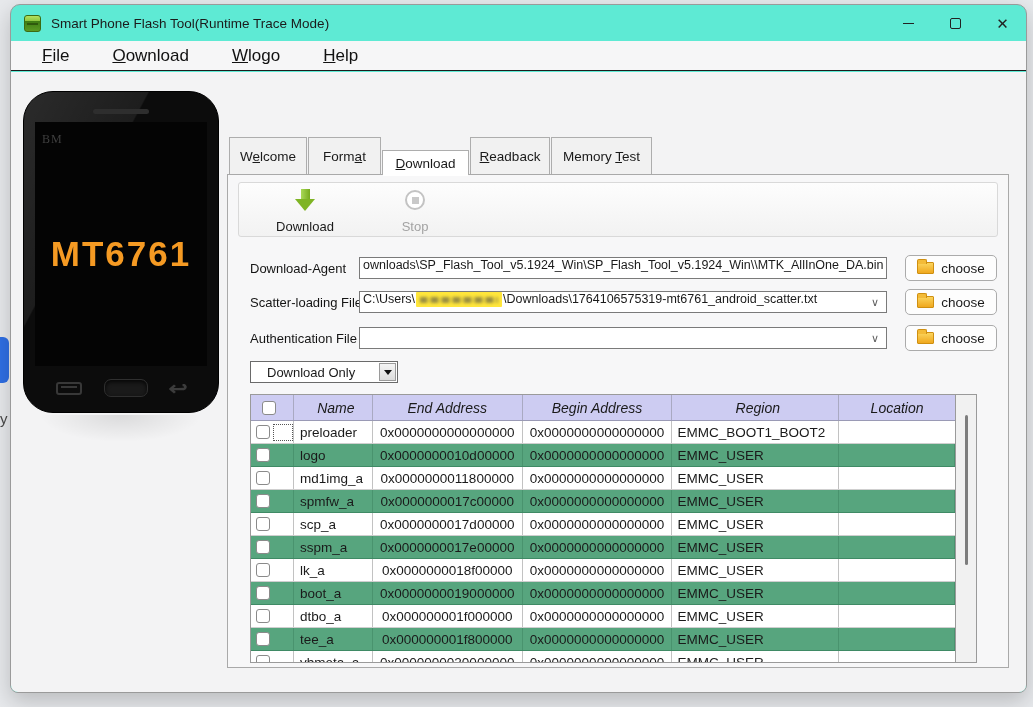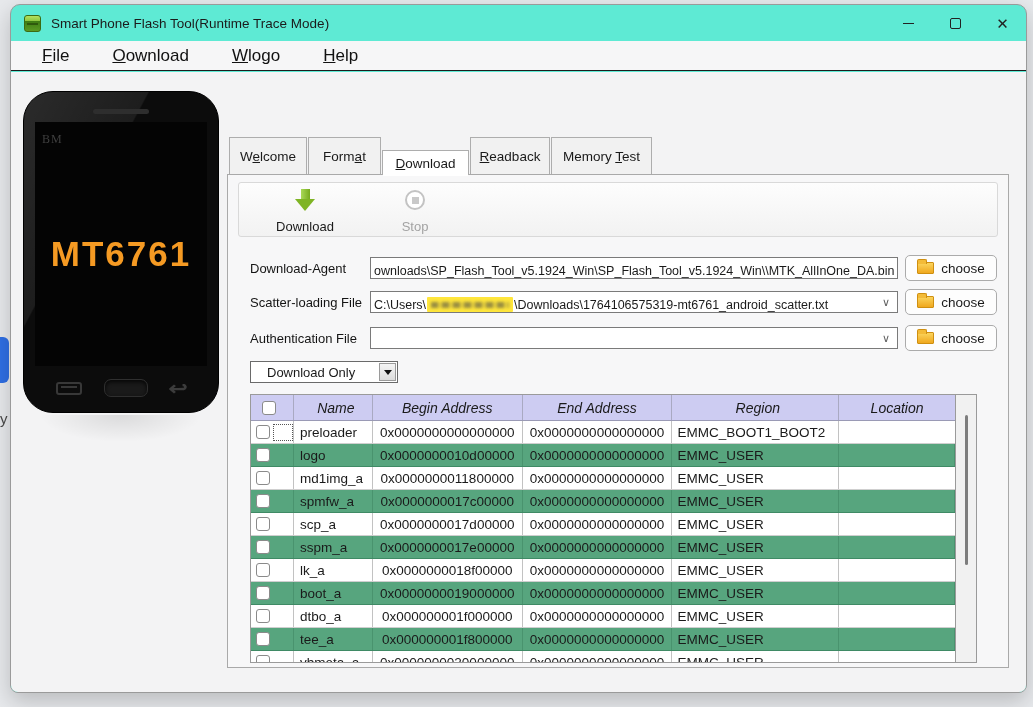--- a/index.html
+++ b/index.html
@@ -73,21 +73,21 @@
   .btn-download { left:28px; }
   .btn-stop { left:138px; }
   .dl-arrow { width:22px; height:24px; position:relative; }
   .dl-arrow .stem { position:absolute; left:7px; top:1px; width:9px; height:11px; background:linear-gradient(90deg,#a9d957,#76aa1e); }
   .dl-arrow .head { position:absolute; left:1px; top:11px; width:0; height:0; border-left:10px solid transparent; border-right:10px solid transparent; border-top:12px solid #7fb424; }
   .stop-circle { width:20px; height:20px; margin-top:2px; border-radius:50%; border:2px solid #c3c3c3; background:#fff; display:flex; align-items:center; justify-content:center; }
   .stop-square { width:7px; height:7px; background:#c9c9c9; }
   .btn-stop .lbl { color:#a3a3a3; }
 
   .form-label { position:absolute; left:22px; font-size:13px; color:#141414; }
-  .field { position:absolute; left:142px; width:528px; height:22px; background:#fff; border:1px solid #7a7a7a; font-size:12.5px; display:flex; align-items:flex-end; padding:0 3px; white-space:nowrap; overflow:hidden; }
+  .field { position:absolute; left:131px; width:528px; height:22px; background:#fff; border:1px solid #7a7a7a; font-size:12.5px; display:flex; align-items:flex-start; padding:0 3px; white-space:nowrap; overflow:hidden; }
   .field .chev { position:absolute; right:2px; top:2px; bottom:2px; width:18px; display:flex; align-items:center; justify-content:center; color:#5f5f5f; font-size:11px; background:#fff; }
   .redact { display:inline-block; width:86px; height:15px; background:#ffe63b; border-radius:1px; position:relative; margin:0 1px; flex:none; }
   .redact::after { content:""; position:absolute; left:4px; right:4px; top:5px; height:6px;
      background:repeating-linear-gradient(90deg, rgba(70,70,70,.55) 0 7px, rgba(70,70,70,.15) 7px 11px); filter:blur(1.6px); }
 
   .choose-btn { position:absolute; left:677px; width:92px; height:26px; border:1px solid #ababab; border-radius:5px; background:#fdfdfd; display:flex; align-items:center; justify-content:center; gap:7px; font-size:13.5px; }
   .folder { width:17px; height:12px; background:linear-gradient(#fbd45c,#efa81e); border-radius:1px; position:relative; border:1px solid #cf8f10; }
   .folder::before { content:""; position:absolute; left:-1px; top:-4px; width:8px; height:4px; background:#f3bb38; border:1px solid #cf8f10; border-bottom:none; border-radius:2px 2px 0 0; }
 
   .combo { position:absolute; left:22px; top:186px; width:148px; height:22px; background:#fff; border:1px solid #6a6a6a; display:flex; align-items:center; font-size:13px; padding-left:16px; }
@@ -234,22 +234,22 @@
         <div class="combo-btn"></div>
       </div>
 
       <div class="table">
         <div class="grid">
           <div class="thead">
             <div class="th c-check">
                 <div class="cbx" style="margin-left:6px"></div>
               </div>
             <div class="th c-name" style="justify-content:center">Name</div>
+            <div class="th c-end">End Address</div>
             <div class="th c-begin">Begin Address</div>
-            <div class="th c-end">End Address</div>
             <div class="th c-region" style="justify-content:center">Region</div>
             <div class="th c-loc" style="justify-content:center">Location</div>
           </div>
           <div id="tbody">
               <div class="trow">
     <div class="td c-check">
                   <div class="cbx"></div>
                   <div class="focusbox"></div>
                 </div>
     <div class="td c-name">preloader</div>

